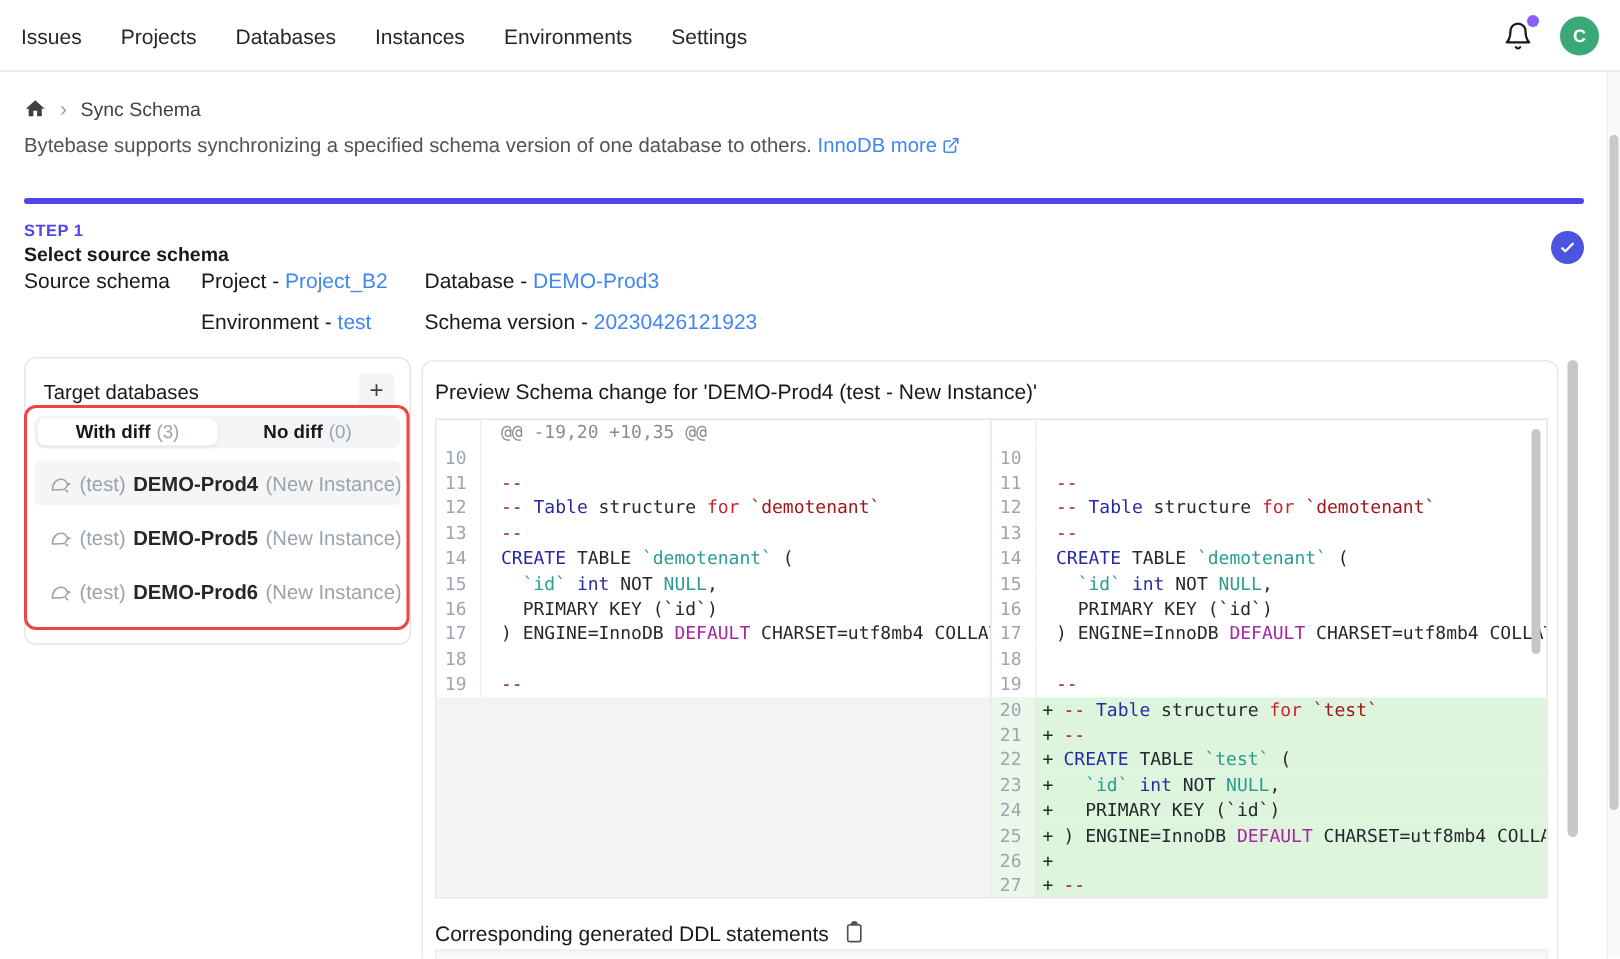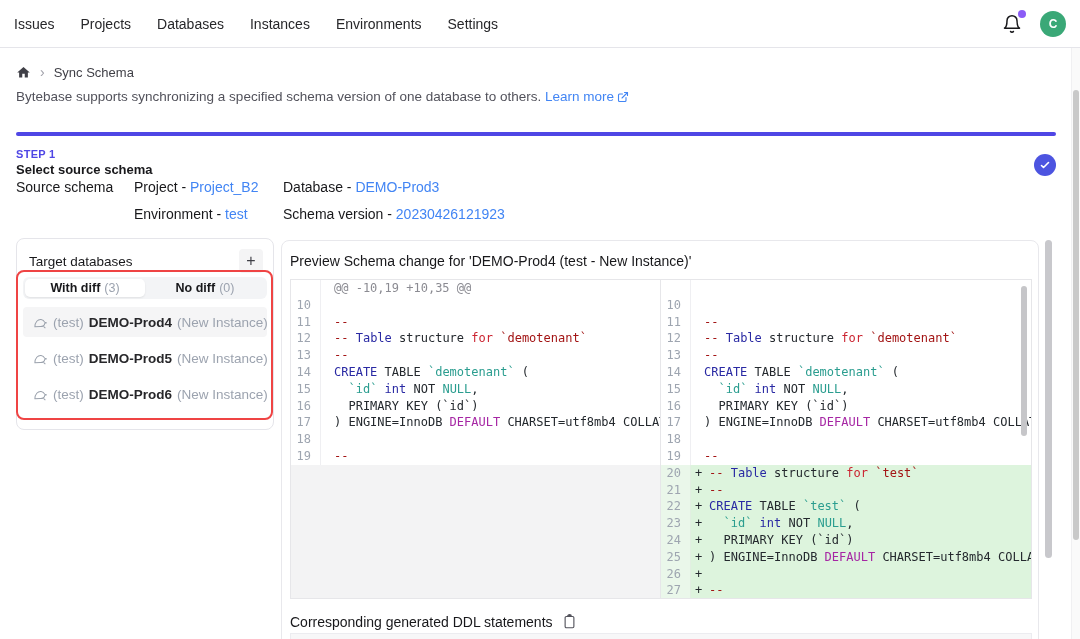--- a/index.html
+++ b/index.html
@@ -142,21 +142,21 @@
       <svg width="15" height="15" viewBox="0 0 24 24" fill="#3f3f46">
         <path d="M12 3 2 12h3v8h5v-6h4v6h5v-8h3z"></path>
       </svg>
     </span>
     <span class="crumb-sep">›</span>
     <span>Sync Schema</span>
   </div>
 
   <div class="intro">
     <span>Bytebase supports synchronizing a specified schema version of one database to others.</span>
-    <a href="#">Learn more</a><span class="ext-icon"><svg width="12" height="12" viewBox="0 0 24 24" fill="none" stroke="#4285f4" stroke-width="2.2" stroke-linecap="round" stroke-linejoin="round">
+    <a href="#">InnoDB more</a><span class="ext-icon"><svg width="12" height="12" viewBox="0 0 24 24" fill="none" stroke="#4285f4" stroke-width="2.2" stroke-linecap="round" stroke-linejoin="round">
           <path d="M18 13v6a2 2 0 0 1-2 2H5a2 2 0 0 1-2-2V8a2 2 0 0 1 2-2h6"></path>
           <path d="M15 3h6v6"></path>
           <path d="M10 14 21 3"></path>
         </svg></span>
   </div>
 
   <div class="steps">
     <div class="step">
       <div class="step-bar"></div>
       <div class="step-label">STEP 1</div>
@@ -241,21 +241,21 @@
     </div>
 
     <div class="red-box"></div>
   </div>
 
   <div class="preview-card">
     <div class="preview-title">Preview Schema change for 'DEMO-Prod4 (test - New Instance)'</div>
 
     <div class="diff-editor">
       <div class="pane left" id="pane-left">
-          <div class="code-row hdr"><span class="gut"></span><span class="code">@@ -10,19 +10,35 @@</span></div>
+          <div class="code-row hdr"><span class="gut"></span><span class="code">@@ -19,20 +10,35 @@</span></div>
           <div class="code-row"><span class="gut">10</span><span class="code"></span></div>
           <div class="code-row"><span class="gut">11</span><span class="code"><span class="tk-r">--</span></span></div>
           <div class="code-row"><span class="gut">12</span><span class="code"><span class="tk-r">-- </span><span class="tk-k">Table</span><span class="tk-b"> structure </span><span class="tk-f">for</span><span class="tk-b"> </span><span class="tk-r">`demotenant`</span></span></div>
           <div class="code-row"><span class="gut">13</span><span class="code"><span class="tk-r">--</span></span></div>
           <div class="code-row"><span class="gut">14</span><span class="code"><span class="tk-k">CREATE</span><span class="tk-b"> TABLE </span><span class="tk-t">`demotenant`</span><span class="tk-b"> (</span></span></div>
           <div class="code-row"><span class="gut">15</span><span class="code"><span class="tk-b">  </span><span class="tk-t">`id`</span><span class="tk-b"> </span><span class="tk-k">int</span><span class="tk-b"> NOT </span><span class="tk-t">NULL</span><span class="tk-b">,</span></span></div>
           <div class="code-row"><span class="gut">16</span><span class="code"><span class="tk-b">  PRIMARY KEY (`id`)</span></span></div>
           <div class="code-row"><span class="gut">17</span><span class="code"><span class="tk-b">) ENGINE=InnoDB </span><span class="tk-p">DEFAULT</span><span class="tk-b"> CHARSET=utf8mb4 COLLATE</span></span></div>
           <div class="code-row"><span class="gut">18</span><span class="code"></span></div>
           <div class="code-row"><span class="gut">19</span><span class="code"><span class="tk-r">--</span></span></div>

